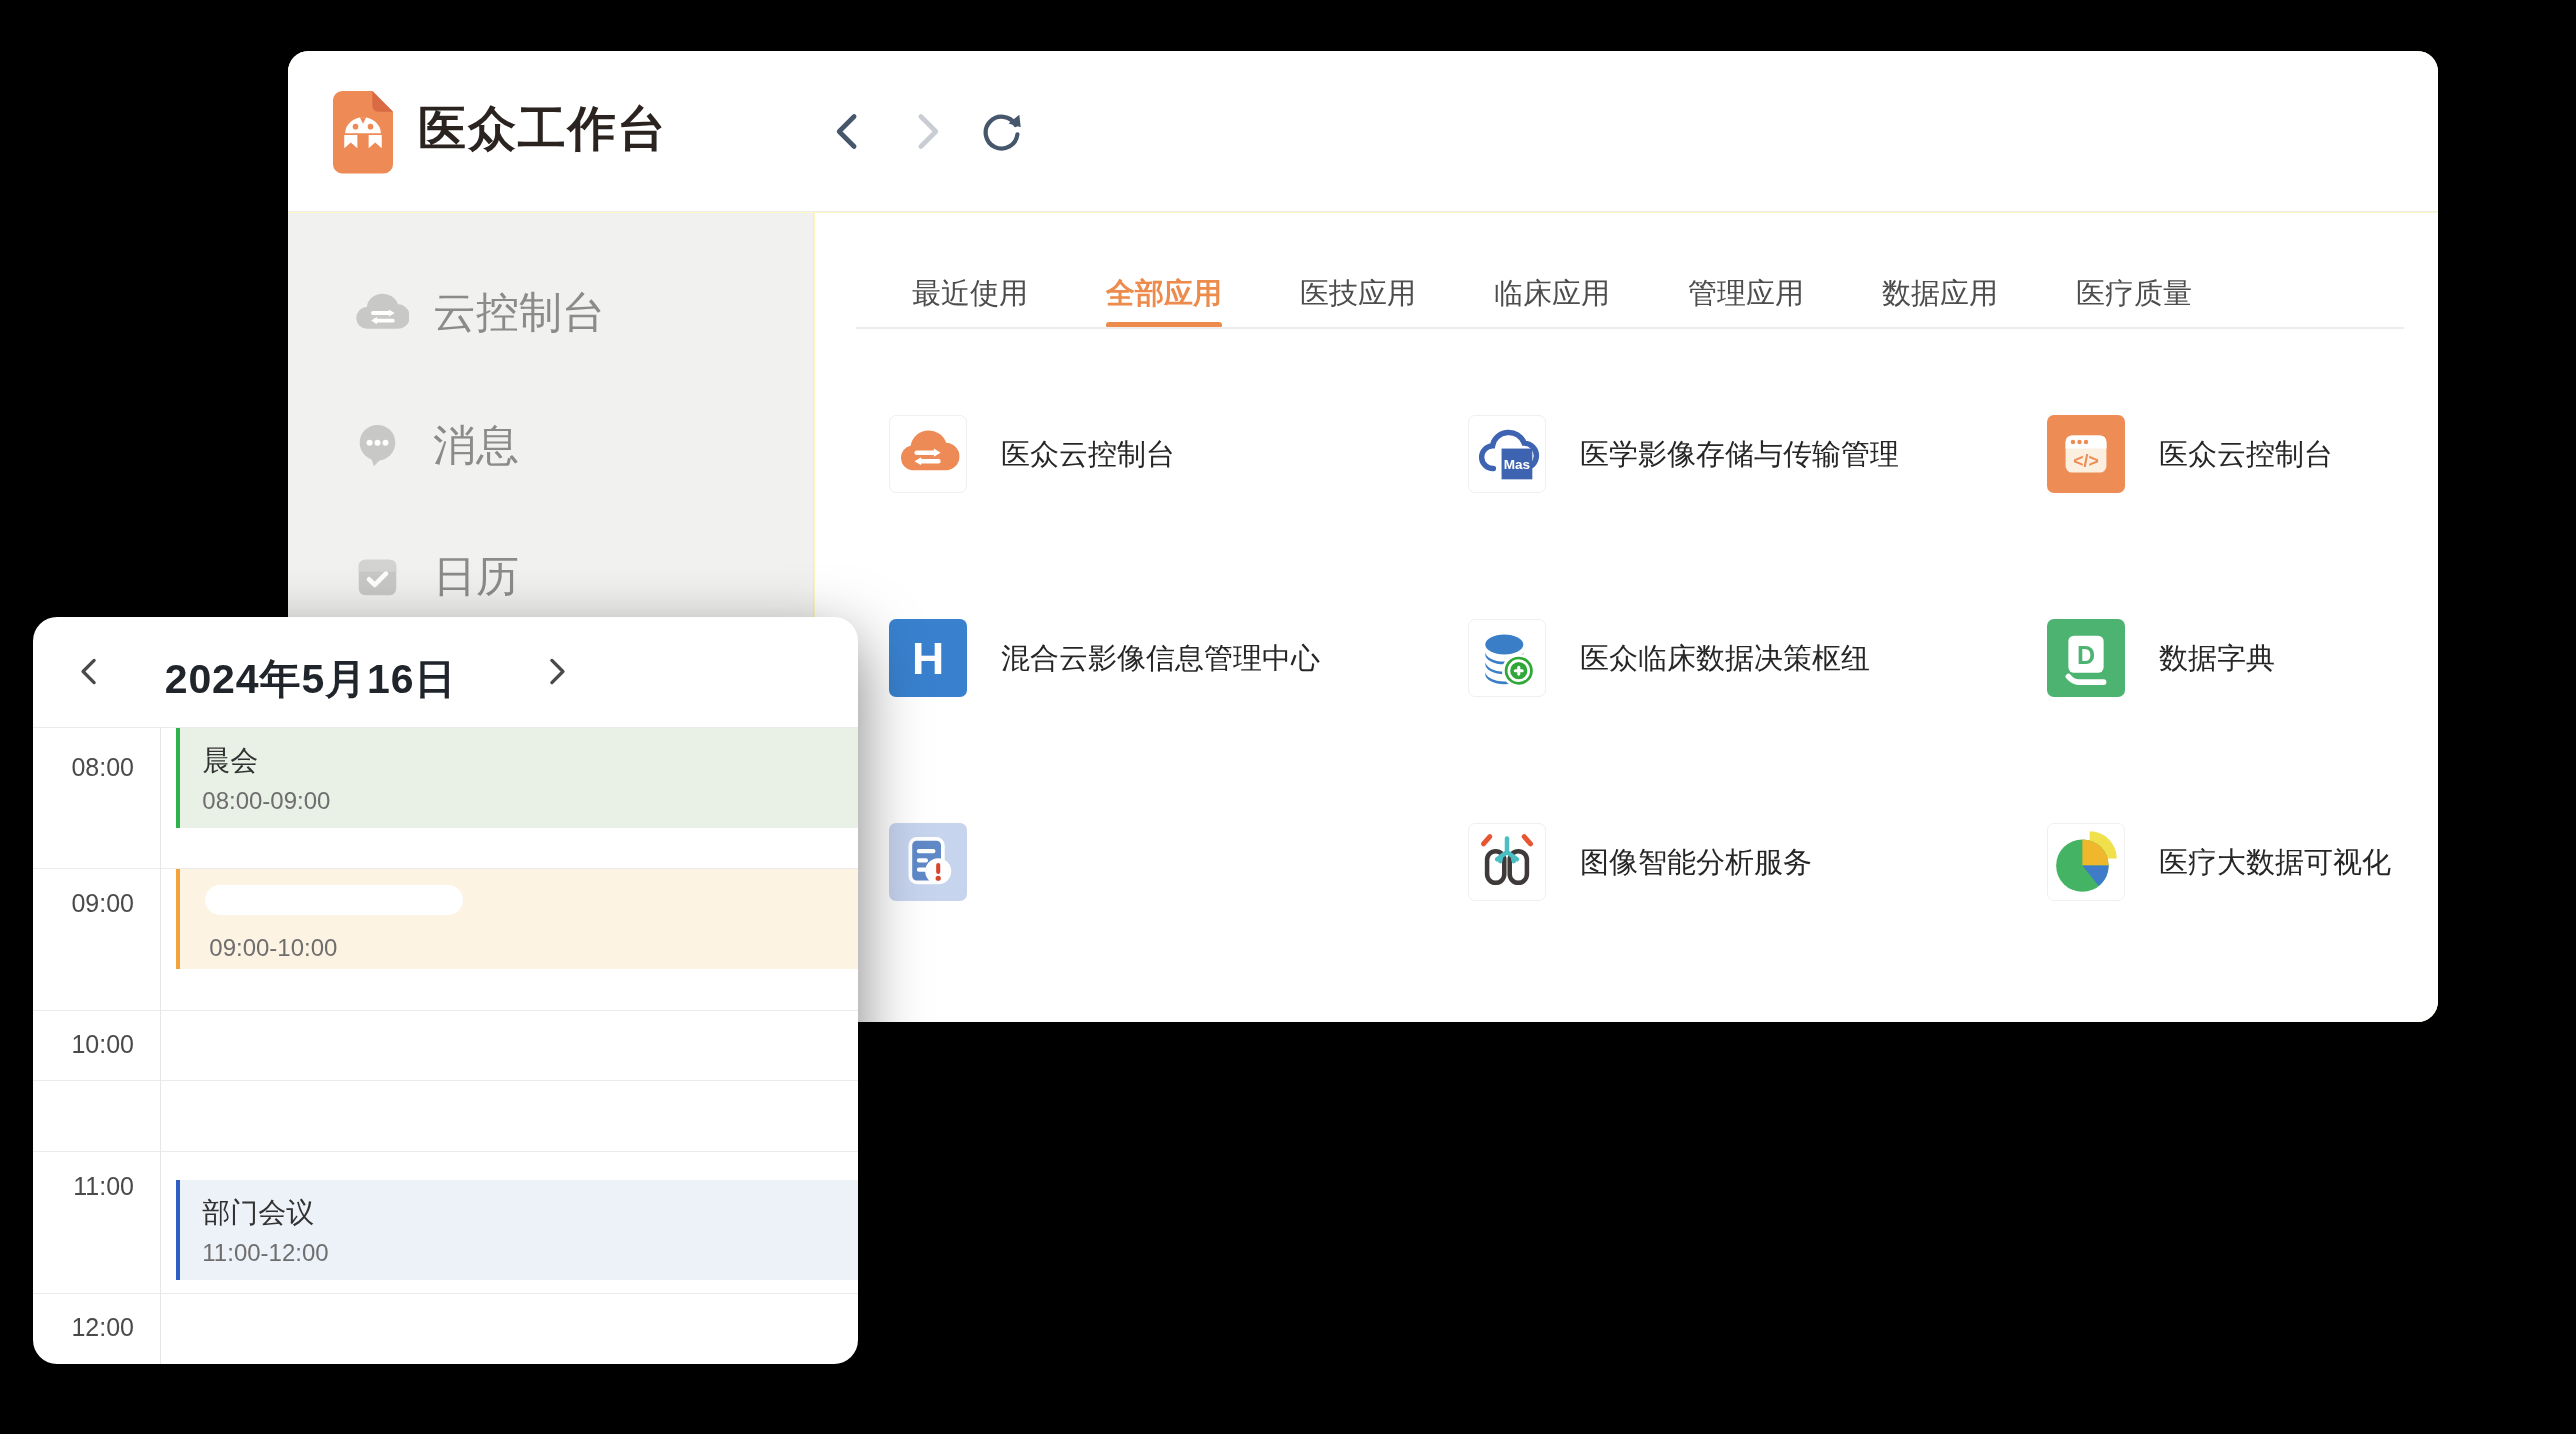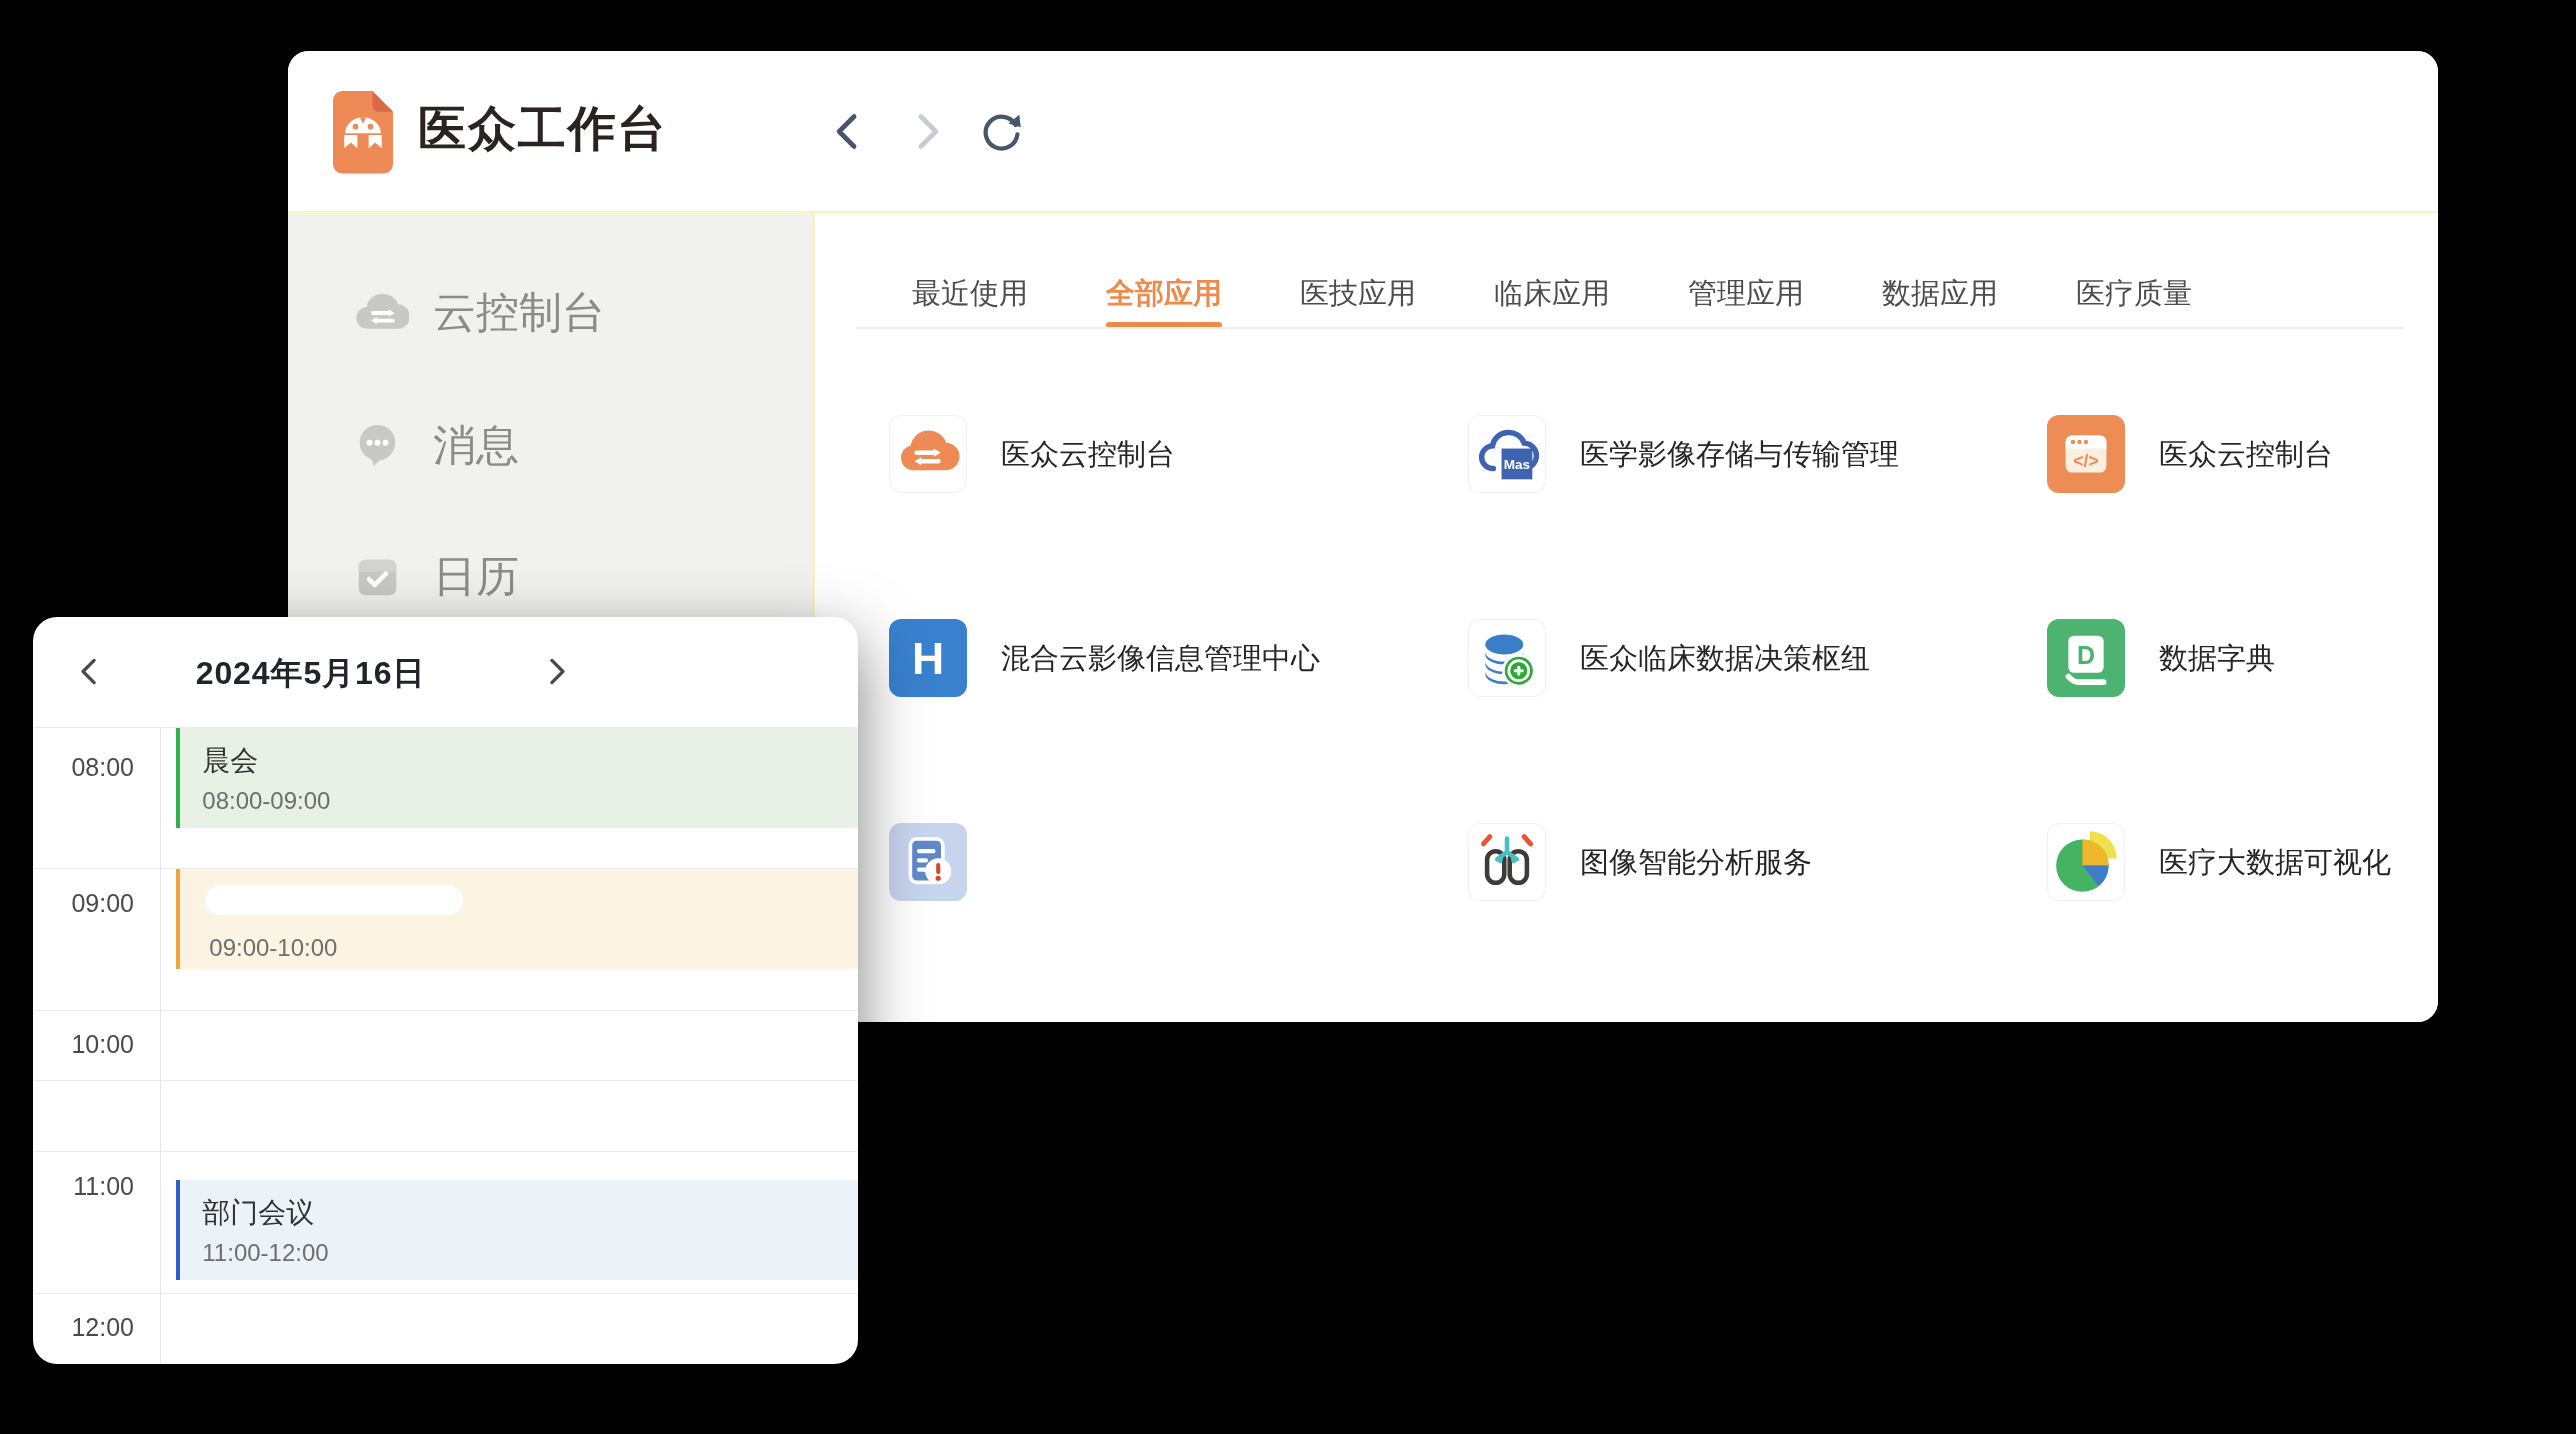--- a/index.html
+++ b/index.html
@@ -32,34 +32,34 @@
   .tab { position:relative; display:flex; align-items:center; font-size:29px; color:#4D4D4D;
          cursor:pointer; white-space:nowrap; }
   .tab.active { color:#EC8B4B; font-weight:700; }
   .tab.active::after { content:""; position:absolute; left:0; right:0; bottom:0;
                        height:6.5px; border-radius:3.7px; background:#EC8B4B; }
   .tab-divider { position:absolute; left:41px; right:34px; top:114px; height:1.9px; background:#EDEDED; }
 
   .apps-grid { position:absolute; left:74px; top:202px; display:grid;
                grid-template-columns:579px 579px 579px; grid-auto-rows:204px; }
   .app-cell { display:flex; align-items:flex-start; cursor:pointer; }
-  .app-icon { width:78px; height:78px; border-radius:12px; flex:0 0 auto; position:relative; }
+  .app-icon { width:78px; height:78px; border-radius:7px; flex:0 0 auto; position:relative; }
   .app-icon.card { background:#fff; border:1.9px solid #EFEFEF; }
   .app-icon svg { position:absolute; left:0; top:0; width:100%; height:100%; }
   .app-label { margin-left:34px; font-size:29px; color:#262626; font-weight:500;
                line-height:78px; white-space:nowrap; }
 
   
   .cal-panel { position:absolute; left:33px; top:617px; width:825px; height:747px;
                background:#fff; border-radius:24px; overflow:hidden;
                box-shadow:0 22.3px 65px rgba(0,0,0,.5); }
   .cal-chev { position:absolute; top:37px; width:35px; height:35px; cursor:pointer; }
   .cal-chev.left { left:39px; } .cal-chev.right { left:506px; }
   .cal-date { position:absolute; left:121px; top:35px; width:313px; text-align:center;
-              font-size:32px; font-weight:600; color:#20242B; letter-spacing:0.9px; }
+              font-size:41px; font-weight:600; color:#20242B; letter-spacing:0.9px; }
   .hline { position:absolute; left:0; right:0; height:0.9px; background:#EBEBEB; z-index:1; }
   .vline { position:absolute; left:127px; top:110px; bottom:0; width:0.9px; background:#E6E6E6; z-index:1; }
   .time-label { position:absolute; left:0; width:101px; text-align:right;
                 font-size:25px; color:#4A4A4A; z-index:1; }
   .event { position:absolute; left:143px; width:697px; height:100px; z-index:2;
            padding:15px 0 0 22.3px; cursor:pointer; }
   .event.green  { background:#E9F1E6; border-left:4.7px solid #2FB24C; }
   .event.orange { background:#FDF3E3; border-left:4.7px solid #F0A43B; }
   .event.blue   { background:#EDF1F8; border-left:4.7px solid #2F5FC4;margin-top:28px; }
   .event-title { font-size:28px; color:#323232; font-weight:500; line-height:35px; }

